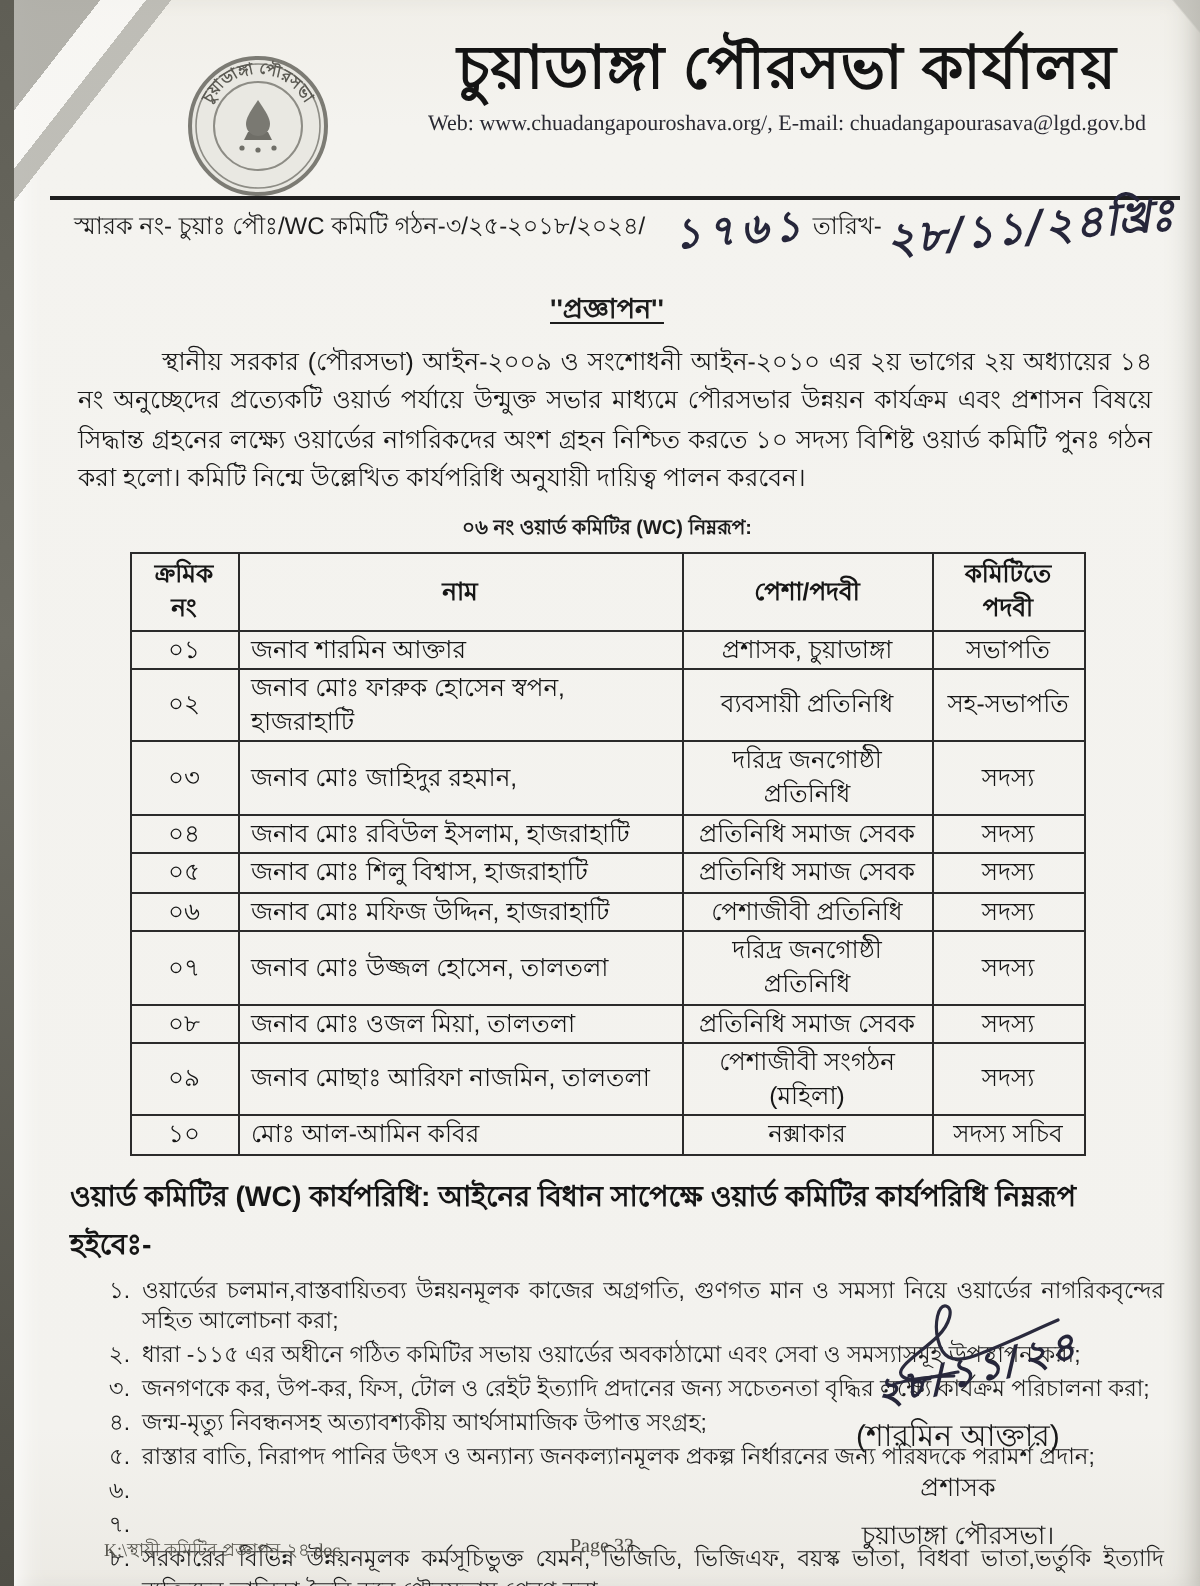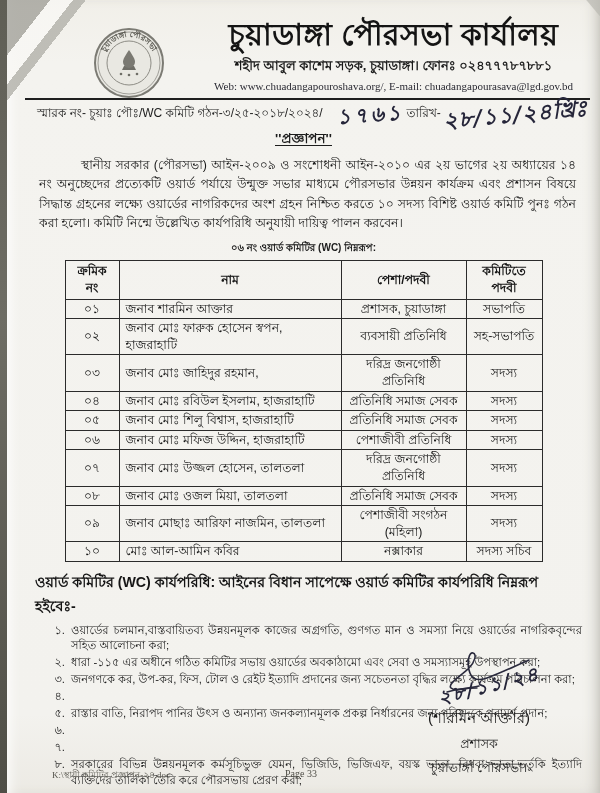--- a/index.html
+++ b/index.html
@@ -45,21 +45,21 @@
   
   .memo-row{margin:4px 12px 0 30px;display:flex;align-items:flex-end;font-size:12px;white-space:nowrap;}
   .handwriting{
     font-family:"DejaVu Serif","Liberation Serif",serif;
     color:#26263a;font-size:21px;line-height:.8;font-style:italic;font-weight:bold;
   }
   .memo-no{transform:rotate(-4deg);margin-left:14px;letter-spacing:3px;}
   .memo-date-label{margin-left:auto;margin-right:2px;}
   .memo-date{transform:rotate(-5deg);letter-spacing:1px;font-size:22px;}
 
-  .proclamation{text-align:center;font-size:13.5px;font-weight:bold;margin-top:4px;}
+  .proclamation{text-align:center;font-size:13.5px;font-weight:bold;margin-top:20px;}
   .proclamation span{text-decoration:underline;text-underline-offset:2px;}
 
   .intro{margin:5px 24px 0 32px;font-size:12.4px;line-height:1.56;text-align:justify;text-indent:42px;color:#181818;}
 
   .table-caption{text-align:center;font-size:10px;font-weight:bold;margin-top:7px;}
   table.committee{border-collapse:collapse;margin:3px auto 0;table-layout:fixed;}
   table.committee th,table.committee td{
     border:1.2px solid #2b2b2b;font-size:12.3px;padding:1px 6px;line-height:1.35;color:#161616;
   }
   table.committee th{font-weight:bold;padding:2px 4px;}
@@ -110,21 +110,20 @@
         </text>
         <path d="M30 44 h14 l-2-4 h-10 z" fill="#6f6e67"></path>
         <path d="M37 24 c-4 6 -6 9 -6 12 a6 6 0 0 0 12 0 c0-3 -2-6 -6-12 z" fill="#7a7972"></path>
         <circle cx="29" cy="48" r="1.3" fill="#6f6e67"></circle>
         <circle cx="37" cy="49" r="1.3" fill="#6f6e67"></circle>
         <circle cx="45" cy="48" r="1.3" fill="#6f6e67"></circle>
       </svg>
     </div>
     <div class="header-text">
       <div class="org-title">চুয়াডাঙ্গা পৌরসভা কার্যালয়</div>
-      <div class="org-address">শহীদ আবুল কাশেম সড়ক, চুয়াডাঙ্গা। ফোনঃ ০২৪৭৭৭৮৭৮৮১</div>
       <div class="org-contact">Web: www.chuadangapouroshava.org/, E-mail: chuadangapourasava@lgd.gov.bd</div>
     </div>
   </div>
   <div class="rule"></div>
 
   <div class="memo-row">
     <span>স্মারক নং- চুয়াঃ পৌঃ/WC কমিটি গঠন-৩/২৫-২০১৮/২০২৪/</span>
     <span class="handwriting memo-no">১৭৬১</span>
     <span class="memo-date-label">তারিখ-</span>
     <span class="handwriting memo-date">২৮/১১/২৪খ্রিঃ</span>
@@ -225,20 +224,21 @@
       <div class="duty-item">
         <span class="num">২.</span>
         <span class="txt">ধারা -১১৫ এর অধীনে গঠিত কমিটির সভায় ওয়ার্ডের অবকাঠামো এবং সেবা ও সমস্যাসমূহ উপস্থাপন করা;</span>
       </div>
       <div class="duty-item">
         <span class="num">৩.</span>
         <span class="txt">জনগণকে কর, উপ-কর, ফিস, টোল ও রেইট ইত্যাদি প্রদানের জন্য সচেতনতা বৃদ্ধির লক্ষ্যে কার্যক্রম পরিচালনা করা;</span>
       </div>
       <div class="duty-item">
         <span class="num">৪.</span>
+        <span class="txt">জন্ম-মৃত্যু নিবন্ধনসহ অত্যাবশ্যকীয় আর্থসামাজিক উপাত্ত সংগ্রহ;</span>
       </div>
       <div class="duty-item">
         <span class="num">৫.</span>
         <span class="txt">রাস্তার বাতি, নিরাপদ পানির উৎস ও অন্যান্য জনকল্যানমূলক প্রকল্প নির্ধারনের জন্য পরিষদকে পরামর্শ প্রদান;</span>
       </div>
       <div class="duty-item">
         <span class="num">৬.</span>
       </div>
       <div class="duty-item">
         <span class="num">৭.</span>

